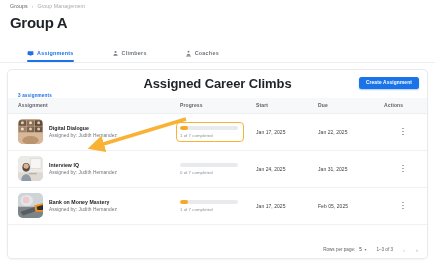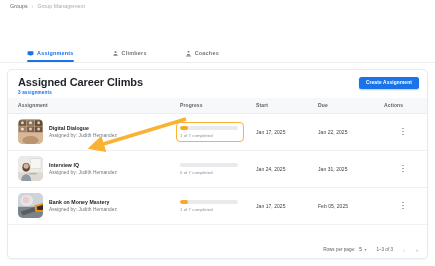--- a/index.html
+++ b/index.html
@@ -105,24 +105,25 @@
     box-shadow: 0 1px 2px rgba(16,24,40,.05);
     overflow: hidden;
   }
 
   .card-head {
     position: relative;
     height: 28px;
     padding: 6px 10px 0 10px;
   }
   .card-title {
-    font-size: 11px;
+    font-size: 13px;
     font-weight: 700;
     color: #1f2328;
     letter-spacing: -.1px;
+    text-align: center;
   }
   .card-sub {
     margin-top: 2px;
     font-size: 4.6px;
     font-weight: 600;
     color: #1a73e8;
     letter-spacing: .15px;
   }
   .create-btn {
     position: absolute;
@@ -294,20 +295,21 @@
 <body>
 
 <div id="app">
 
   <div class="breadcrumb">
     <span class="bc-link">Groups</span>
     <span class="bc-sep">›</span>
     <span class="bc-cur">Group Management</span>
   </div>
 
+  <div class="page-title">Group A</div>
 
   <div class="tabs">
     <div class="tab active">
       <span>
         <svg width="7" height="7" viewBox="0 0 24 24" fill="#1a73e8" aria-hidden="true">
           <rect x="2" y="4" width="20" height="13" rx="1.6"></rect>
           <rect x="8" y="19" width="8" height="1.8" rx=".9"></rect>
         </svg>
       </span>
       <span class="tab-label">Assignments</span>

